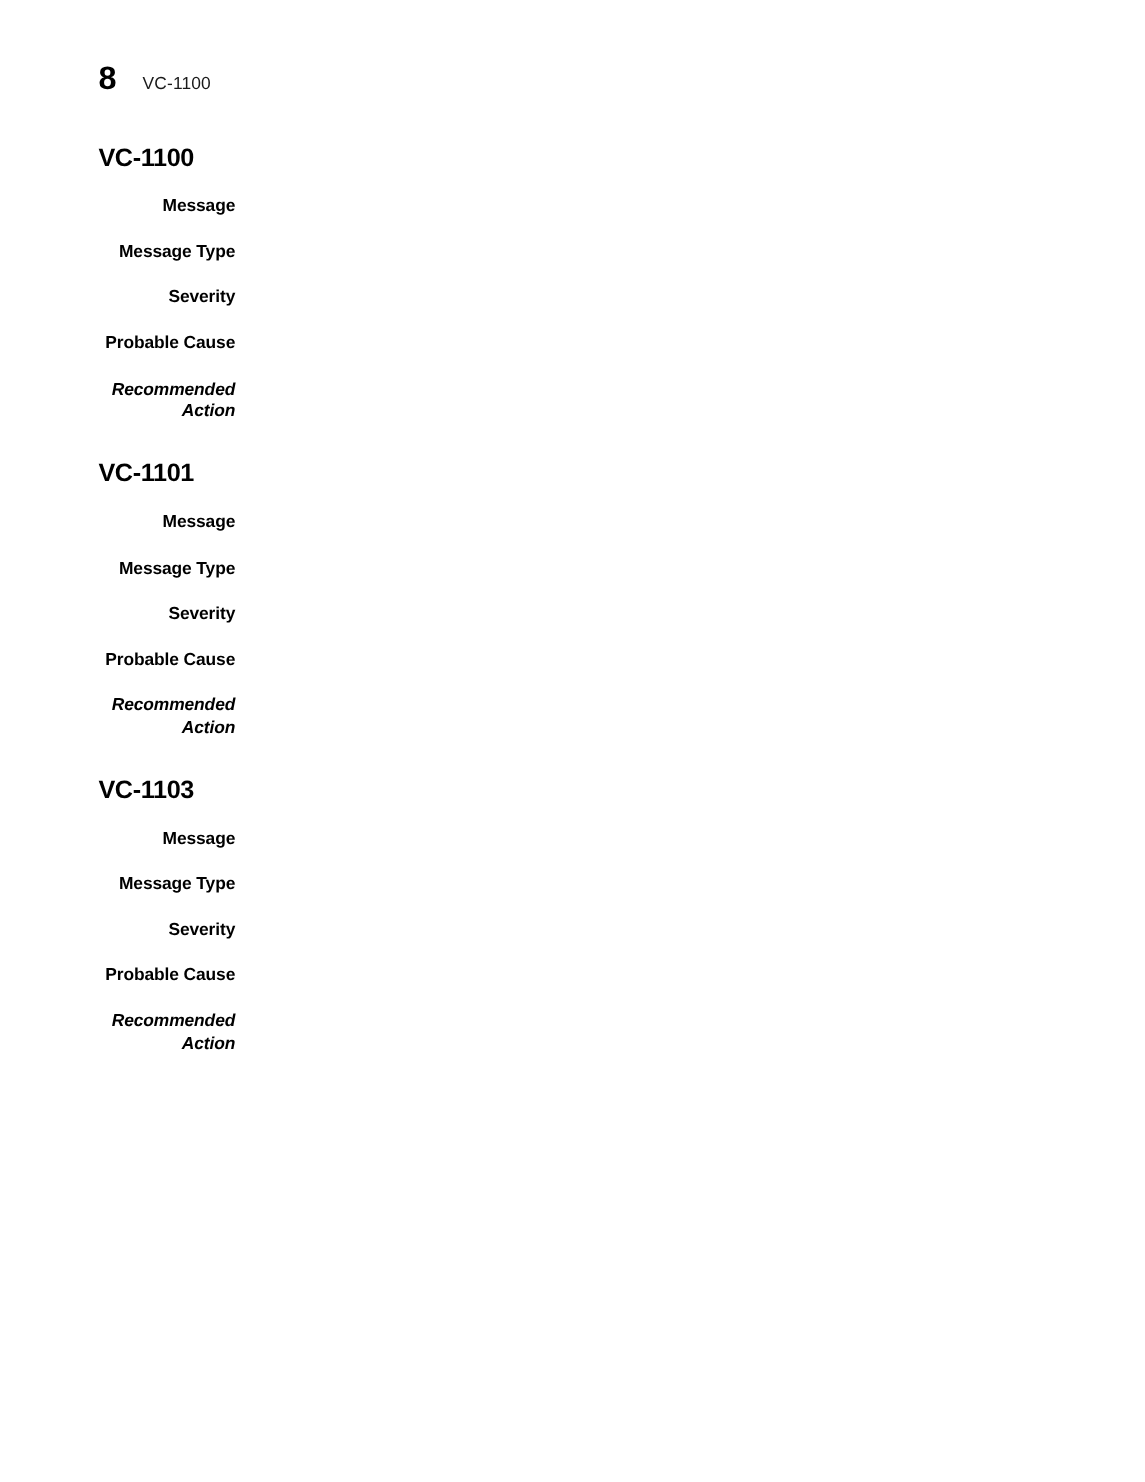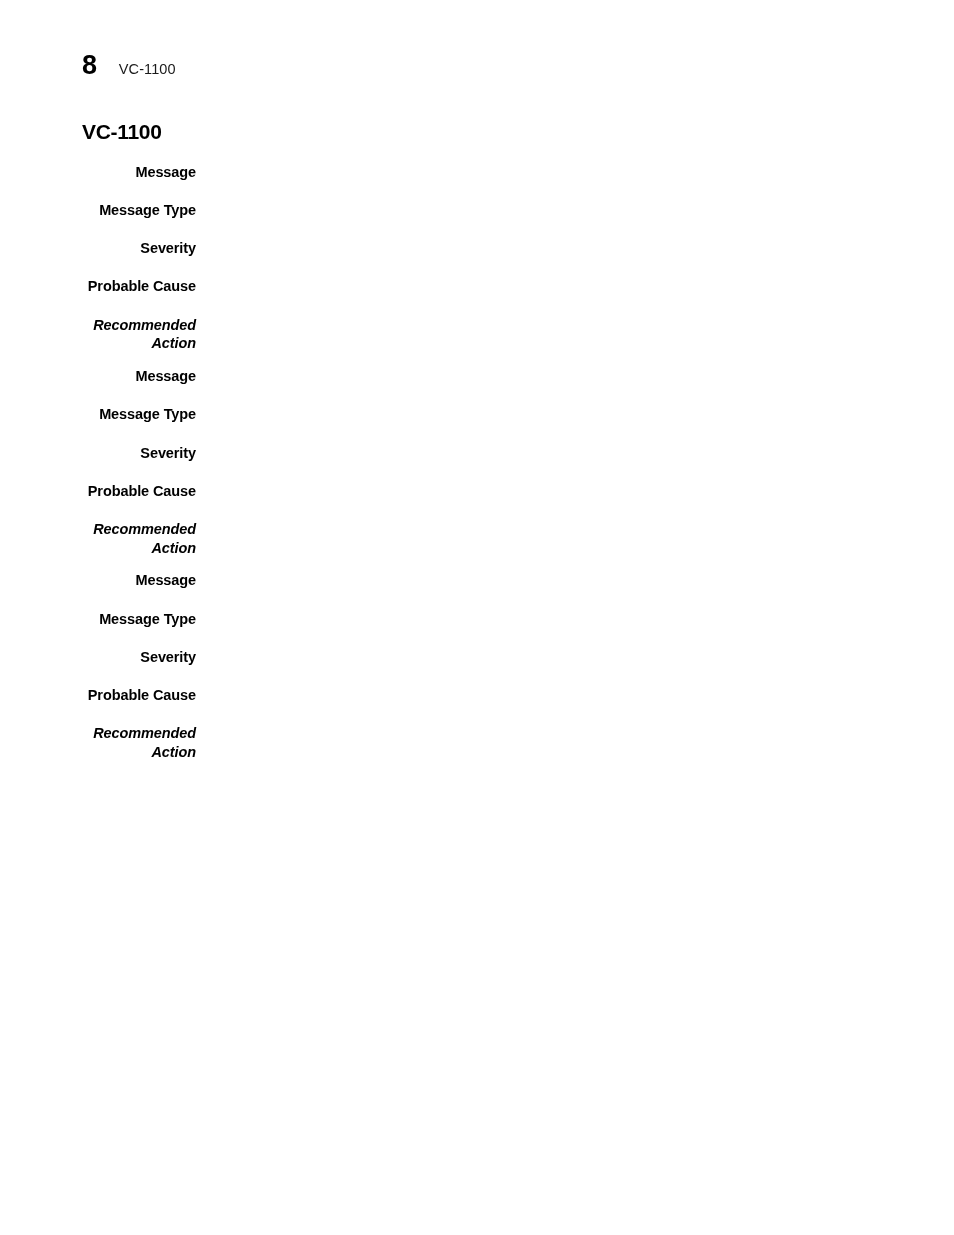--- a/index.html
+++ b/index.html
@@ -147,20 +147,21 @@
       </div>
 
       <div class="field-row tall">
         <div class="field-label">Recommended
 Action</div>
         <div class="field-value"></div>
       </div>
     </section>
 
     <section class="msg-section">
+      <h2 class="section-heading">VC-1101</h2>
 
       <div class="field-row">
         <div class="field-label">Message</div>
         <div class="field-value"></div>
       </div>
 
       <div class="field-row">
         <div class="field-label">Message Type</div>
         <div class="field-value"></div>
       </div>
@@ -176,20 +177,21 @@
       </div>
 
       <div class="field-row tall">
         <div class="field-label">Recommended
 Action</div>
         <div class="field-value"></div>
       </div>
     </section>
 
     <section class="msg-section">
+      <h2 class="section-heading">VC-1103</h2>
 
       <div class="field-row">
         <div class="field-label">Message</div>
         <div class="field-value"></div>
       </div>
 
       <div class="field-row">
         <div class="field-label">Message Type</div>
         <div class="field-value"></div>
       </div>

